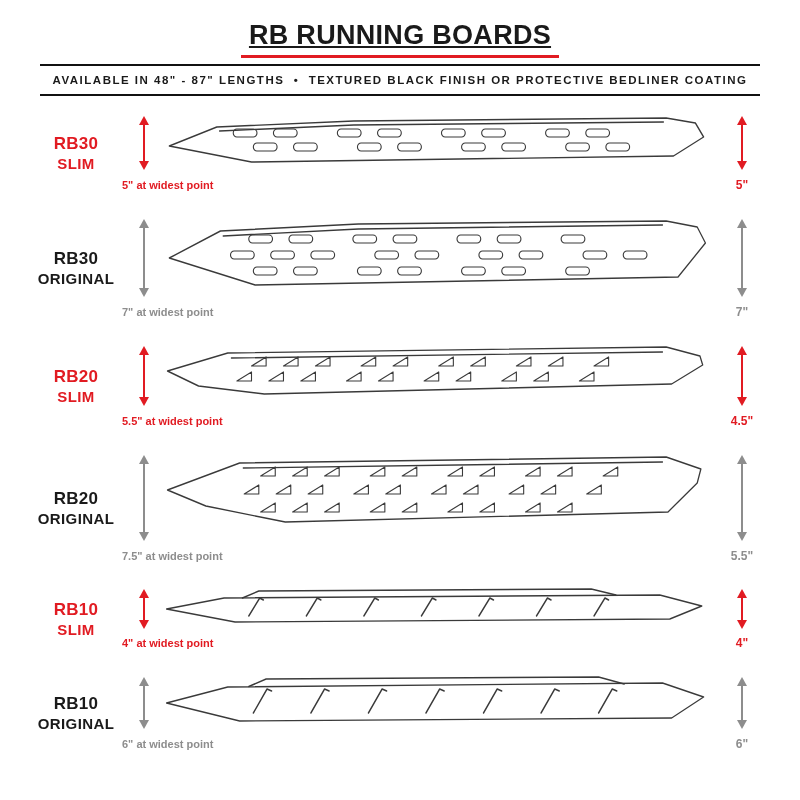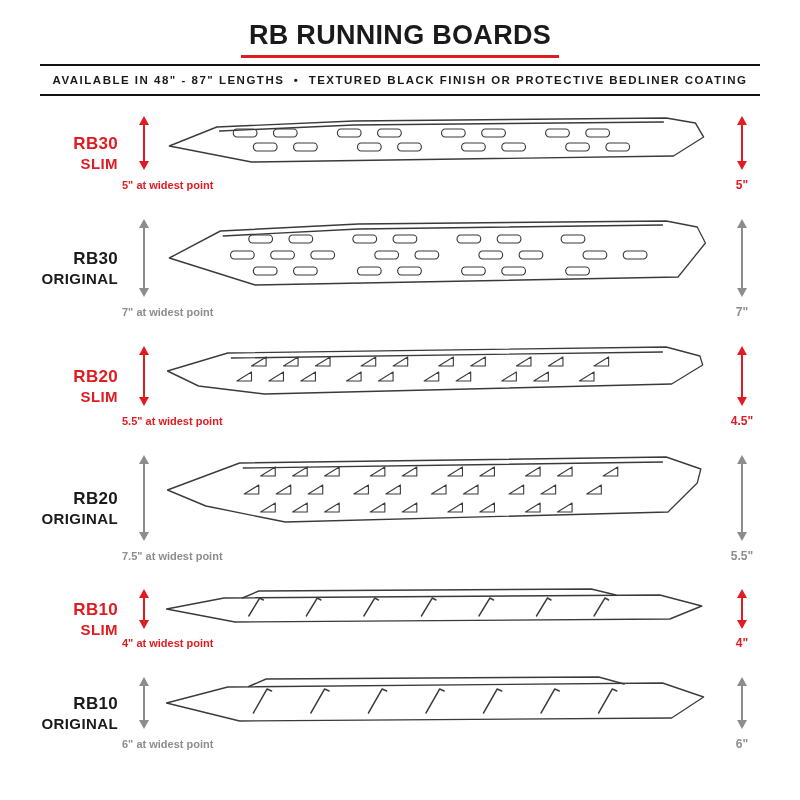--- a/index.html
+++ b/index.html
@@ -17,20 +17,21 @@
     overflow:hidden;
   }
   .header{text-align:center;padding-top:20px}
   .title{
     display:inline-block;
     font-size:27px;
     font-weight:800;
     letter-spacing:.3px;
     border-bottom:3px solid var(--red);
     padding:0 8px 4px;
+    text-decoration:underline;
   }
   .subtitle-bar{
     margin:6px 40px 0;
     border-top:2px solid #111;
     border-bottom:2px solid #111;
     padding:8px 0;
   }
   .subtitle{
     font-size:11.5px;
     font-weight:700;
@@ -39,21 +40,21 @@
   .rows{padding-top:2px}
   .row{
     display:grid;
     grid-template-columns:92px 36px 1fr 64px;
     grid-template-areas:
       "label larrow board rarrow"
       "label gap    widest rheight";
     align-items:center;
     padding:15px 26px 9px 34px;
   }
-  .label{grid-area:label;text-align:right;padding-right:8px}
+  .label{grid-area:label;text-align:center;padding-right:8px}
   .model{font-size:17px;font-weight:800;letter-spacing:.3px}
   .variant{font-size:15px;font-weight:700;letter-spacing:.4px;margin-top:1px}
   .larrow{grid-area:larrow;display:flex;justify-content:center;align-items:center}
   .board{grid-area:board}
   .board svg{display:block;width:100%}
   .widest{grid-area:widest;font-size:11px;font-weight:700;margin-top:5px;margin-left:-40px}
   .rarrow{grid-area:rarrow;display:flex;justify-content:center;align-items:center}
   .rheight{grid-area:rheight;text-align:center;font-size:12px;font-weight:700;margin-top:5px}
 
   .slim .model,.slim .variant,.slim .widest,.slim .rheight{color:var(--red)}

